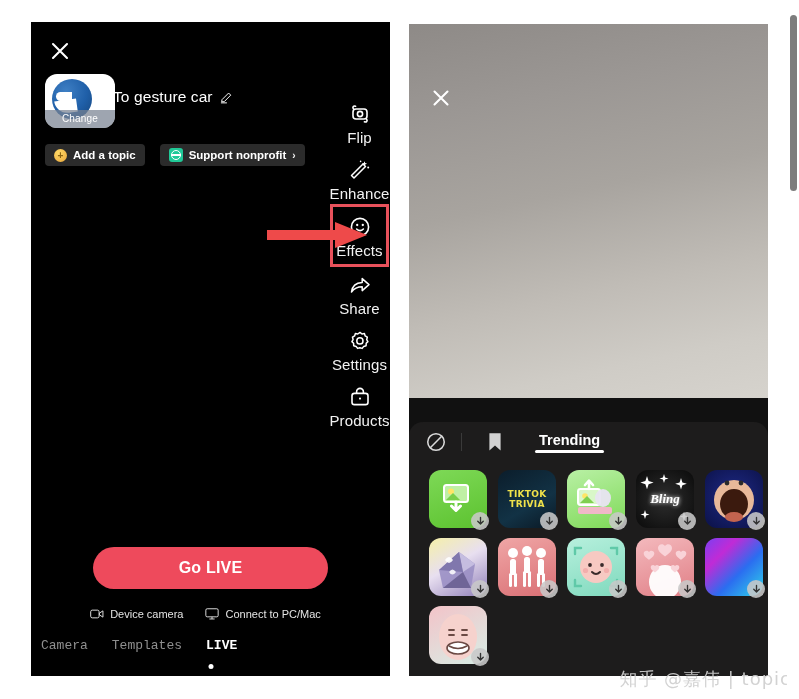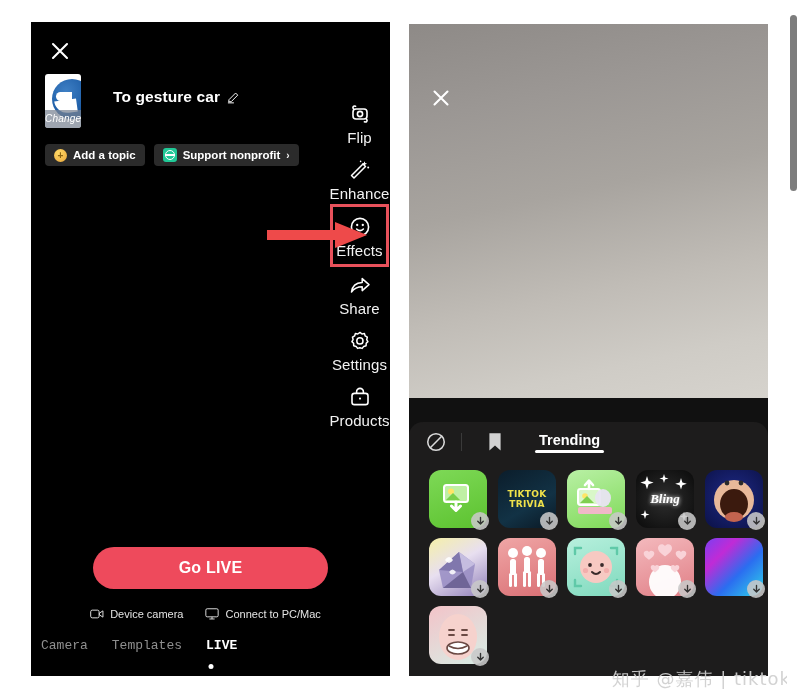--- a/index.html
+++ b/index.html
@@ -18,22 +18,22 @@
   .close-x{
     position:absolute;left:14px;top:14px;width:30px;height:30px;
     cursor:pointer;
   }
   .close-x svg{display:block;}
 
   .header-row{
     position:absolute;left:14px;top:52px;right:60px;height:58px;
   }
   .avatar{
-    position:absolute;left:0;top:0;width:36px;height:54px;border-radius:3px;
-    background:#fff;overflow:hidden;font-style:italic;
+    position:absolute;left:0;top:0;width:70px;height:54px;border-radius:12px;
+    background:#fff;overflow:hidden;
   }
   .avatar .blob{
     position:absolute;left:7px;top:5px;width:40px;height:40px;border-radius:50%;
     background:radial-gradient(circle at 35% 30%,#3e7fc4 0%,#1f5fa8 55%,#16457c 100%);
   }
   .avatar .swoosh{
     position:absolute;left:10px;top:26px;width:22px;height:13px;
     background:#fff;border-radius:0 0 0 14px;
     transform:rotate(-8deg);
   }
@@ -42,25 +42,25 @@
     background:#fff;border-radius:10px 0 0 10px;
   }
   .avatar .change-band{
     position:absolute;left:0;right:0;bottom:0;height:18px;
     background:rgba(120,130,145,.72);
     color:#fff;font-size:10px;line-height:18px;text-align:center;letter-spacing:.2px;
   }
   .title-wrap{
     position:absolute;left:68px;top:14px;display:flex;align-items:center;gap:7px;
   }
-  .title-text{color:#fff;font-size:15.5px;font-weight:700;letter-spacing:.1px;}
+  .title-text{color:#fff;font-size:15.5px;font-weight:400;letter-spacing:.1px;}
   .pencil{width:13px;height:13px;display:block;}
 
   .chips{
-    position:absolute;left:14px;top:122px;display:flex;gap:9px;align-items:flex-start;
+    position:absolute;left:14px;top:122px;display:flex;gap:15px;align-items:flex-start;
   }
   .chip{
     display:flex;align-items:center;gap:6px;height:22px;padding:0 9px;
     border-radius:4px;background:#2b2b2b;color:#fff;
     font-size:11.5px;font-weight:700;white-space:nowrap;cursor:pointer;
   }
   .chip .dot-ic{
     width:13px;height:13px;border-radius:50%;
     background:radial-gradient(circle at 35% 30%,#ffd966,#e8a53a);
     position:relative;flex:0 0 auto;
@@ -570,19 +570,19 @@
             <svg width="11" height="11" viewBox="0 0 12 12">
                 <path d="M6 1.6 V8.3 M3 5.8 L6 8.8 L9 5.8" stroke="#333" stroke-width="1.5" fill="none" stroke-linecap="round" stroke-linejoin="round"></path>
               </svg>
           </div>
         </div>
 
       </div>
     </div>
   </div>
 
-  <div class="watermark">知乎 @嘉伟 | tiktok</div>
+  <div class="watermark">知乎 @嘉伟 | topic</div>
 
   <div class="scrollbar-track">
     <div class="scrollbar-thumb"></div>
   </div>
 
 </div>
 
 </body></html>

